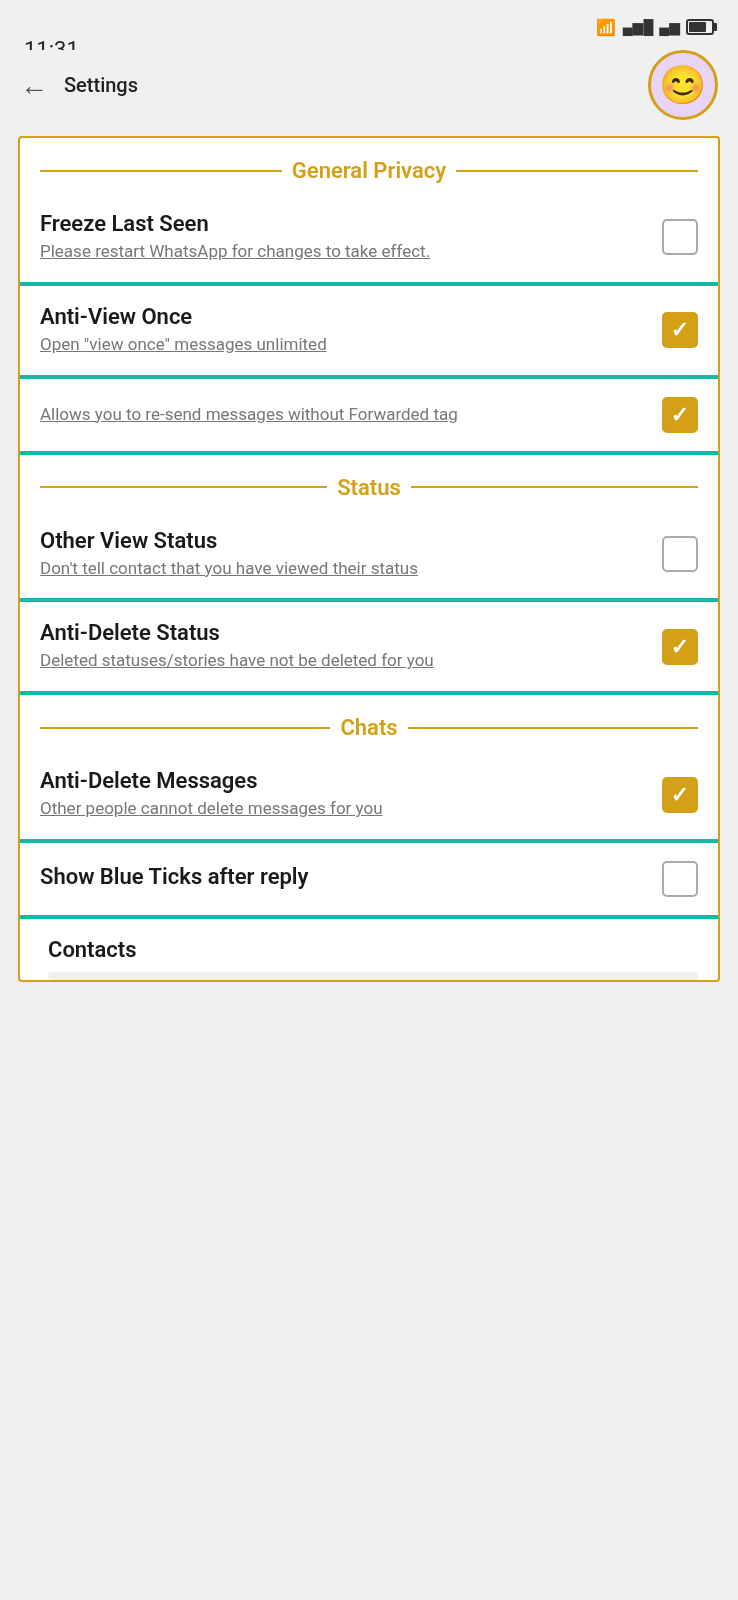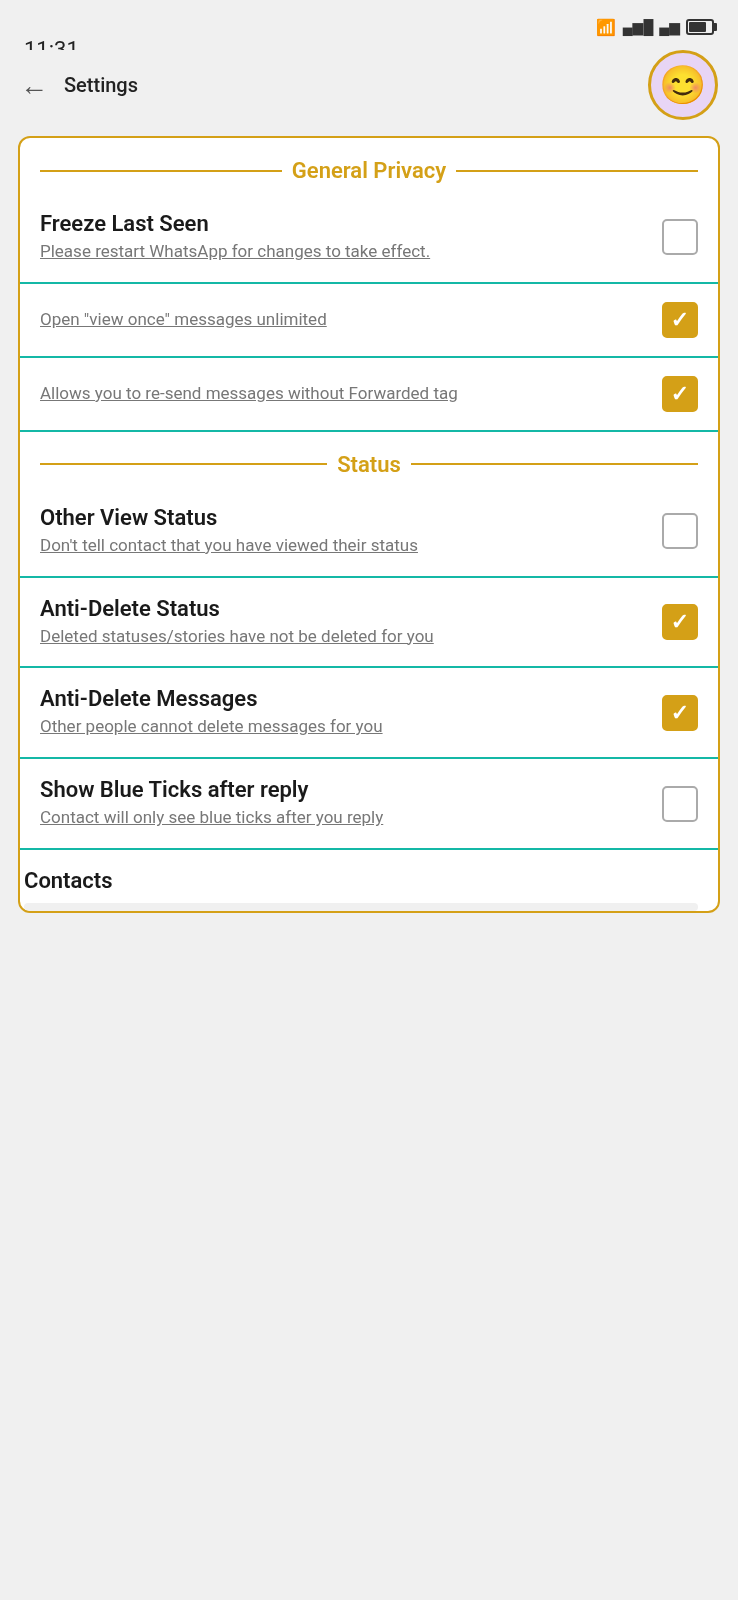--- a/index.html
+++ b/index.html
@@ -105,21 +105,21 @@
       align-items: center;
       justify-content: center;
       font-size: 38px;
       cursor: pointer;
     }
 
     
     .main-card {
       margin: 16px 18px;
       background: #fff;
-      border-radius: 12px;
+      border-radius: 4px;
       border: 2.5px solid #d4a017;
       padding: 0;
       overflow: hidden;
     }
 
     
     .section-header {
       display: flex;
       align-items: center;
       padding: 20px 20px 10px 20px;
@@ -137,21 +137,21 @@
       font-weight: 600;
       color: #d4a017;
       white-space: nowrap;
     }
 
     
     .settings-item {
       display: flex;
       align-items: center;
       padding: 18px 20px;
-      border-bottom: 2px solid #14b8a6;
+      border-bottom: 4px solid #14b8a6;
       cursor: pointer;
       justify-content: space-between;
     }
 
     .settings-item:last-child {
       border-bottom: none;
     }
 
     .settings-item-text {
       flex: 1;
@@ -194,21 +194,21 @@
     .checkbox.checked::after {
       content: '✓';
       color: #fff;
       font-size: 22px;
       font-weight: 700;
       line-height: 1;
     }
 
     
     .cutoff-item {
-      padding: 18px 20px 0 4px;
+      padding: 18px 20px 0 28px;
     }
 
     .cutoff-bar {
       height: 8px;
       background: #f0f0f0;
       margin-top: 10px;
       border-radius: 4px;
     }
   </style>
 </head>
@@ -246,20 +246,21 @@
   <div class="settings-item">
     <div class="settings-item-text">
       <div class="settings-item-title">Freeze Last Seen</div>
       <div class="settings-item-desc">Please restart WhatsApp for changes to take effect.</div>
     </div>
     <div class="checkbox"></div>
   </div>
 
   <div class="settings-item">
     <div class="settings-item-text">
+      <div class="settings-item-title">Anti-View Once</div>
       <div class="settings-item-desc">Open "view once" messages unlimited</div>
     </div>
     <div class="checkbox checked"></div>
   </div>
 
   <div class="settings-item">
     <div class="settings-item-text">
       <div class="settings-item-desc">Allows you to re-send messages without Forwarded tag</div>
     </div>
     <div class="checkbox checked"></div>
@@ -280,33 +281,37 @@
   </div>
 
   <div class="settings-item">
     <div class="settings-item-text">
       <div class="settings-item-title">Anti-Delete Status</div>
       <div class="settings-item-desc">Deleted statuses/stories have not be deleted for you</div>
     </div>
     <div class="checkbox checked"></div>
   </div>
 
+  <div class="section-header">
+    <div class="section-line"></div>
+    <span class="section-title">Chats</span>
+    <div class="section-line"></div>
+  </div>
 
   <div class="settings-item">
     <div class="settings-item-text">
       <div class="settings-item-title">Anti-Delete Messages</div>
       <div class="settings-item-desc">Other people cannot delete messages for you</div>
     </div>
     <div class="checkbox checked"></div>
   </div>
 
   <div class="settings-item">
     <div class="settings-item-text">
       <div class="settings-item-title">Show Blue Ticks after reply</div>
-      <div class="settings-item-desc">Contact will only see blue ticks after you reply</div>
     </div>
     <div class="checkbox"></div>
   </div>
 
   <div class="cutoff-item">
     <div class="settings-item-title">Contacts</div>
     <div class="cutoff-bar"></div>
   </div>
 
 </div>

